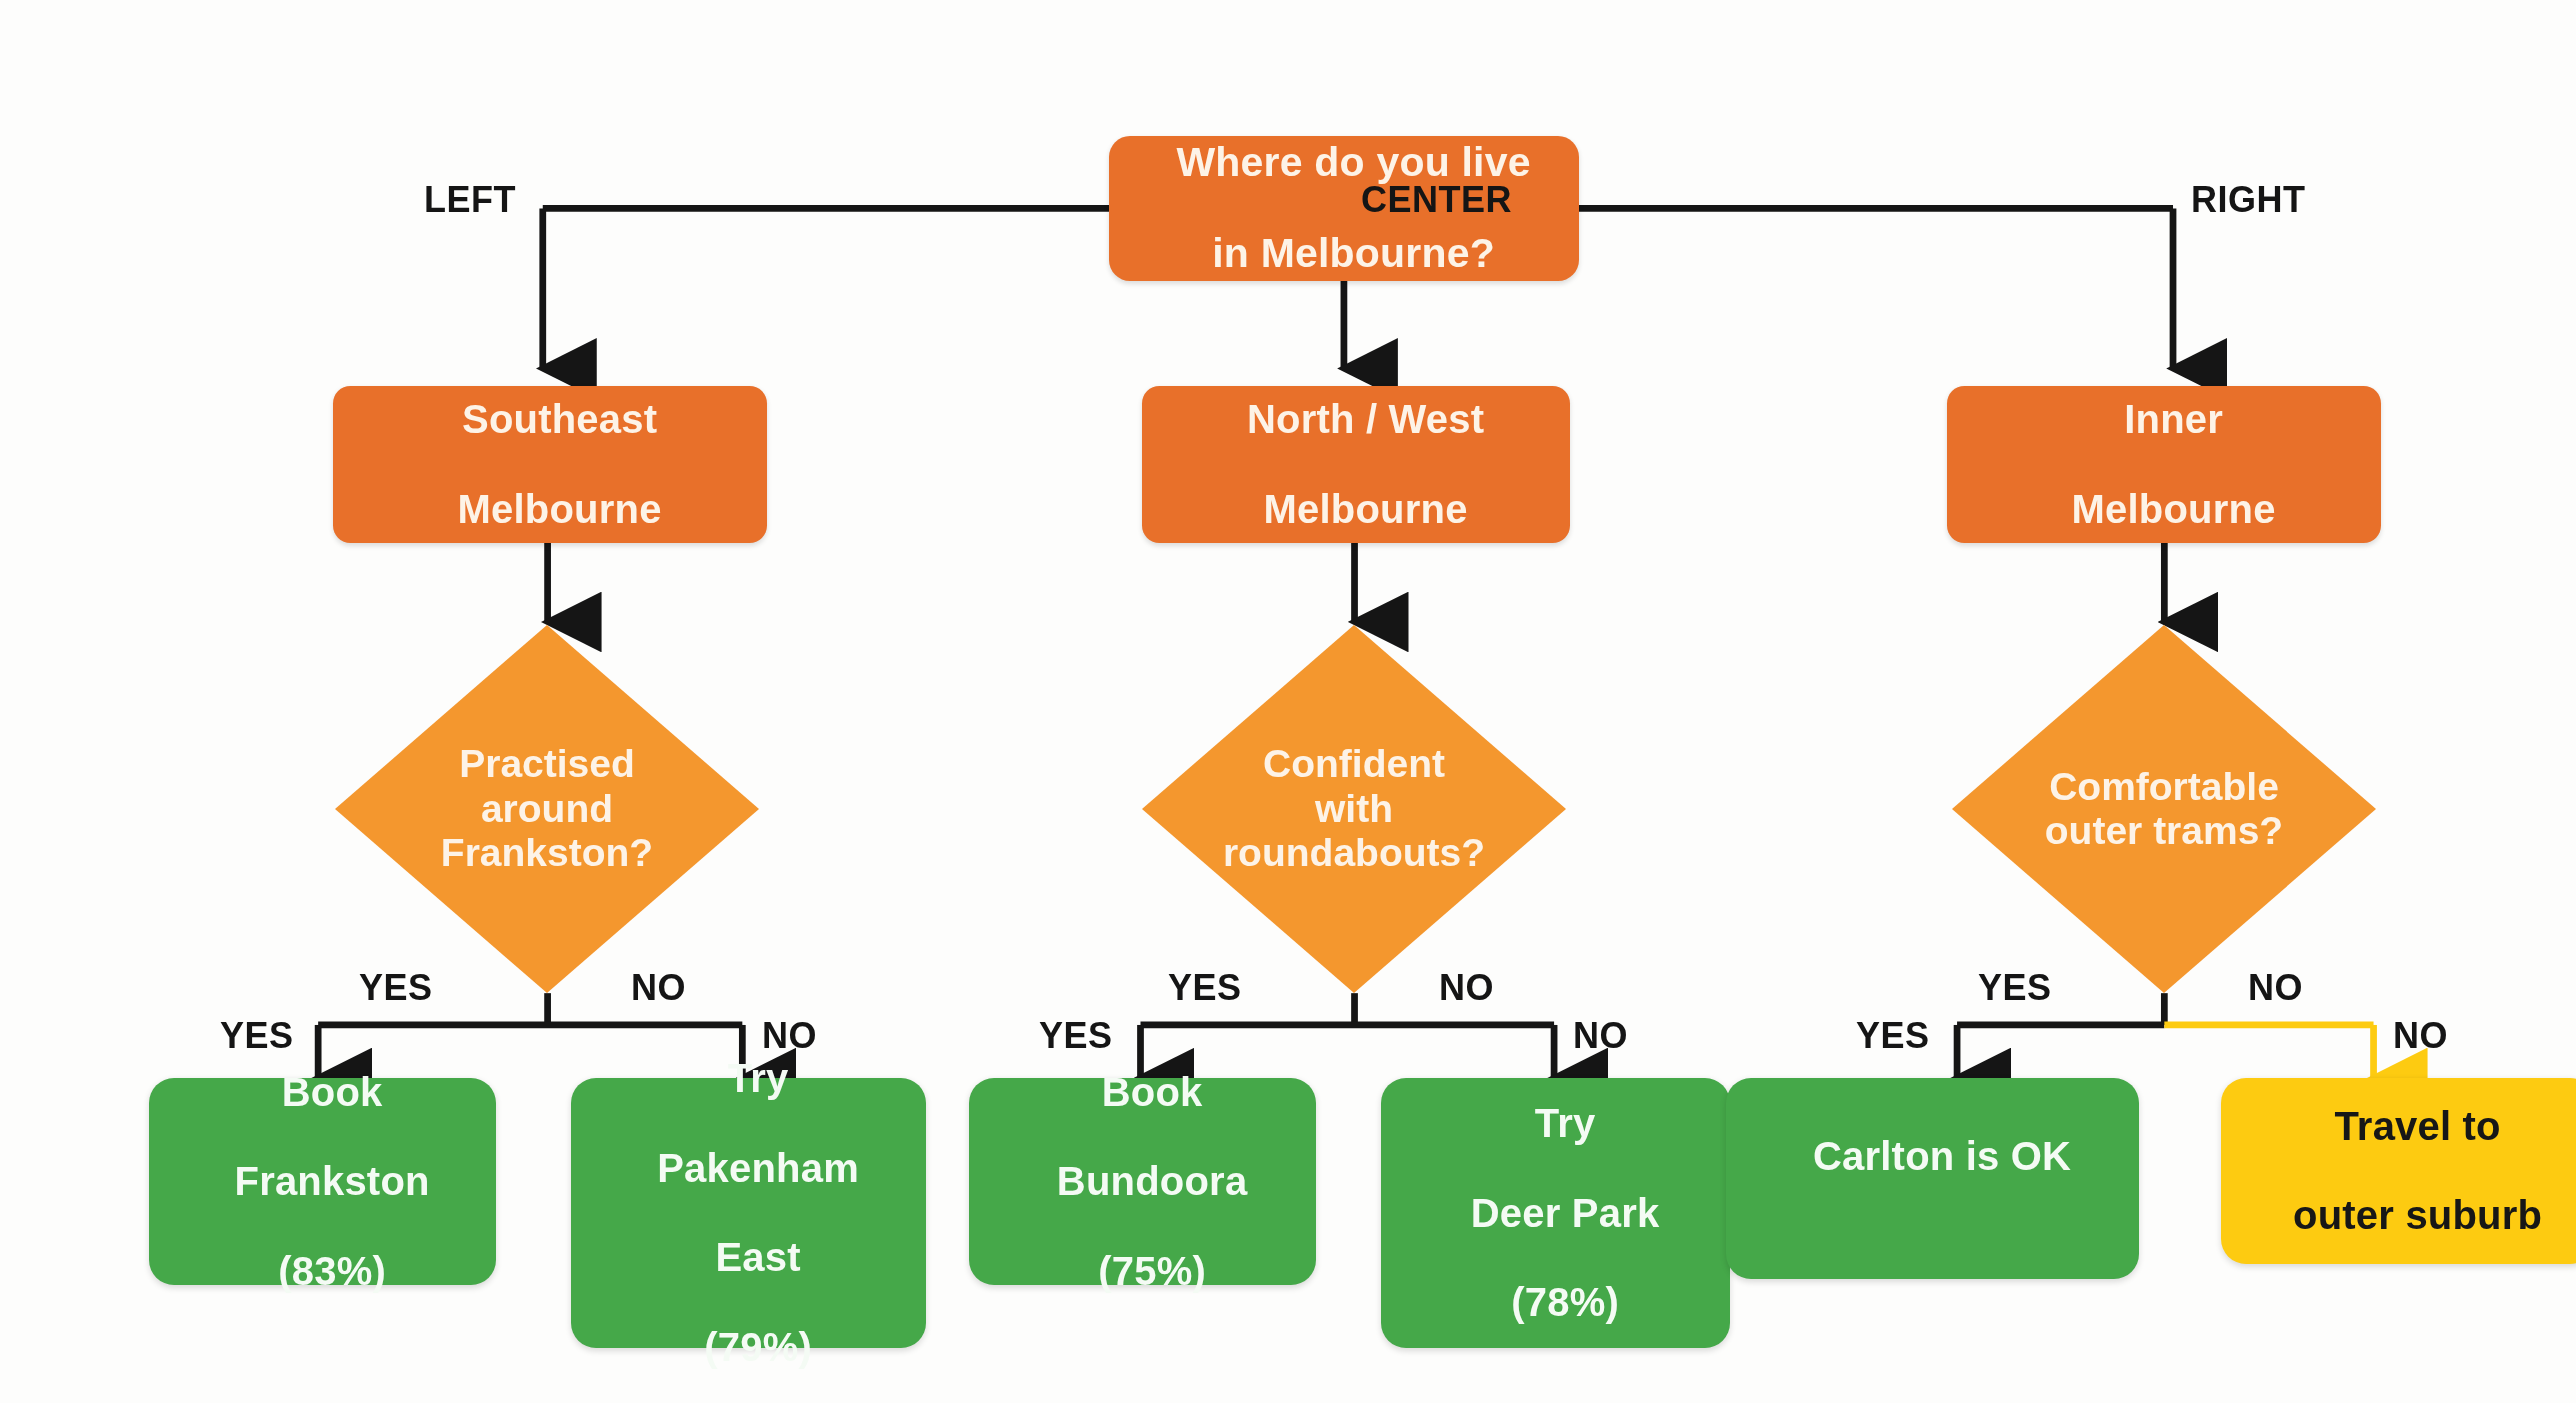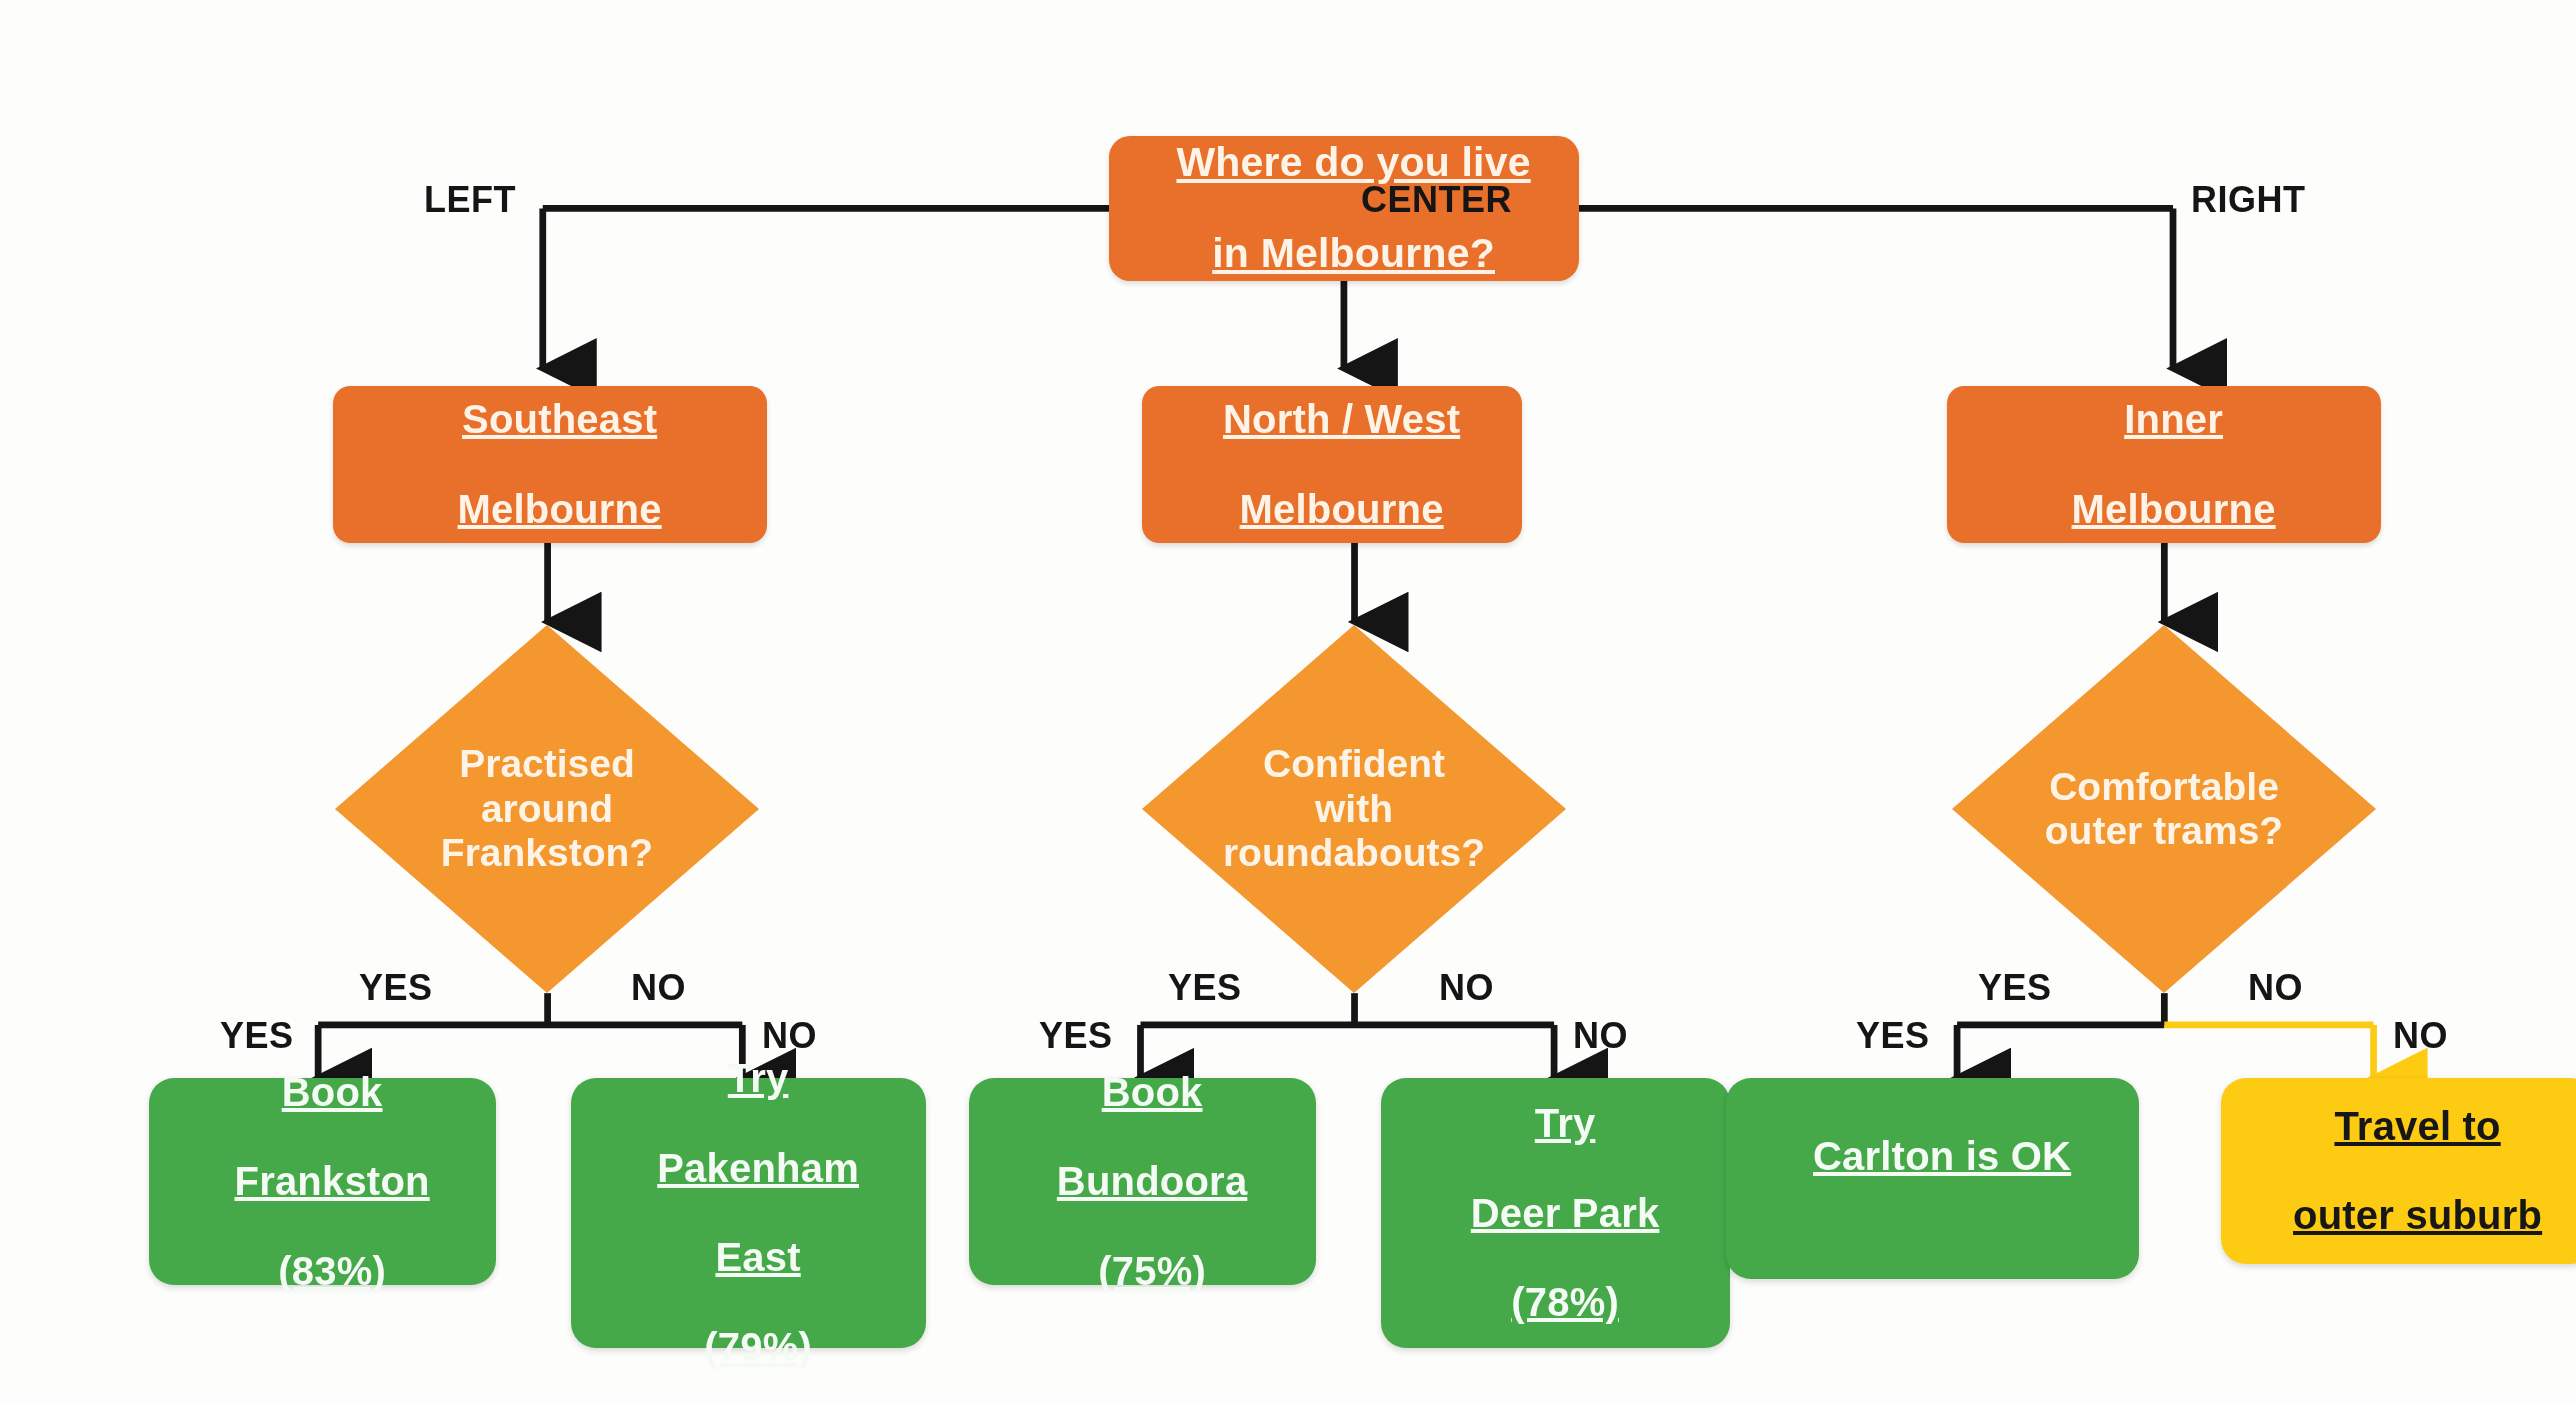--- a/index.html
+++ b/index.html
@@ -3,21 +3,21 @@
 <meta charset="utf-8">
 <style>
   html,body{margin:0;padding:0;background:#fdfdfc;}
   body{width:2576px;height:1404px;position:relative;overflow:hidden;
        font-family:"Liberation Sans",sans-serif;}
   #stage{position:absolute;left:0;top:0;width:2576px;height:1404px;background:#fdfdfc;}
   svg#wires{position:absolute;left:0;top:0;width:2576px;height:1404px;pointer-events:none;}
 
   .node{position:absolute;box-sizing:border-box;display:flex;align-items:center;
         justify-content:center;text-align:center;line-height:1.12;
-        font-weight:bold;letter-spacing:0.2px;text-decoration:underline;}
+        font-weight:bold;letter-spacing:0.2px;}
   .node span{display:block;width:100%;padding:0 9.6px;}
 
   .n-root{background:#e8702a;color:#fdf3e7;border-radius:21px;font-size:41px;
           box-shadow:0 2.9px 5.8px rgba(0,0,0,.13);}
   .n-proc{background:#e8702a;color:#fdf3e7;border-radius:17.4px;font-size:40px;
           box-shadow:0 2.9px 5.8px rgba(0,0,0,.13);}
   .n-leaf-green{background:#45a849;color:#f4fbf4;border-radius:25px;font-size:40px;
           box-shadow:0 2.9px 6.7px rgba(0,0,0,.14);}
   .n-leaf-yellow{background:#fdcb11;color:#171717;border-radius:25px;font-size:40px;
           box-shadow:0 2.9px 6.7px rgba(0,0,0,.14);margin-left:33px;}
@@ -88,21 +88,21 @@
     <span><span>Where do you live</span><br><span>in Melbourne?</span></span>
   </div>
 
   <div class="elabel" style="left:424px;top:179px;">LEFT</div>
   <div class="elabel" style="left:1361px;top:179px;">CENTER</div>
   <div class="elabel" style="left:2191px;top:179px;">RIGHT</div>
 
   <div class="node n-proc" style="left:333px;top:386px;width:434px;height:157px;">
     <span><span>Southeast</span><br><span>Melbourne</span></span>
   </div>
-  <div class="node n-proc" style="left:1142px;top:386px;width:380px;height:157px;">
+  <div class="node n-proc" style="left:1142px;top:386px;width:428px;height:157px;">
     <span><span>North / West</span><br><span>Melbourne</span></span>
   </div>
   <div class="node n-proc" style="left:1947px;top:386px;width:434px;height:157px;">
     <span><span>Inner</span><br><span>Melbourne</span></span>
   </div>
 
   <div class="diamond" style="left:335px;top:625px;width:424px;height:368px;">
     <div class="dshape"></div>
     <div class="dtext">
       <span><span>Practised</span><br><span>around</span><br><span>Frankston?</span></span>

